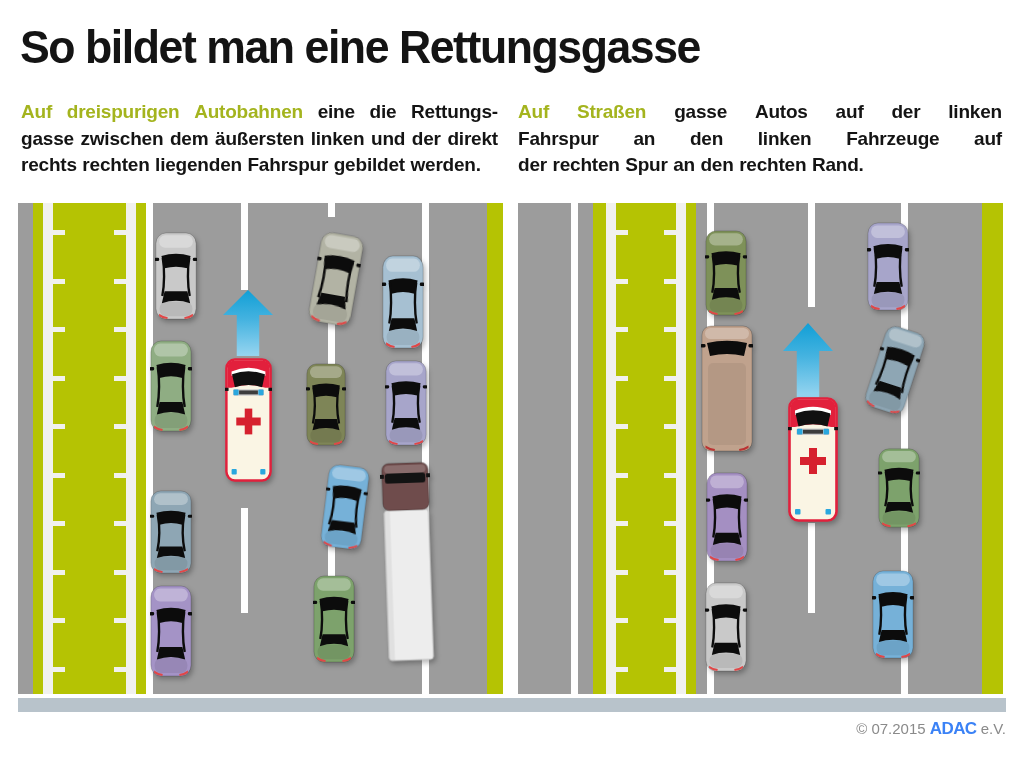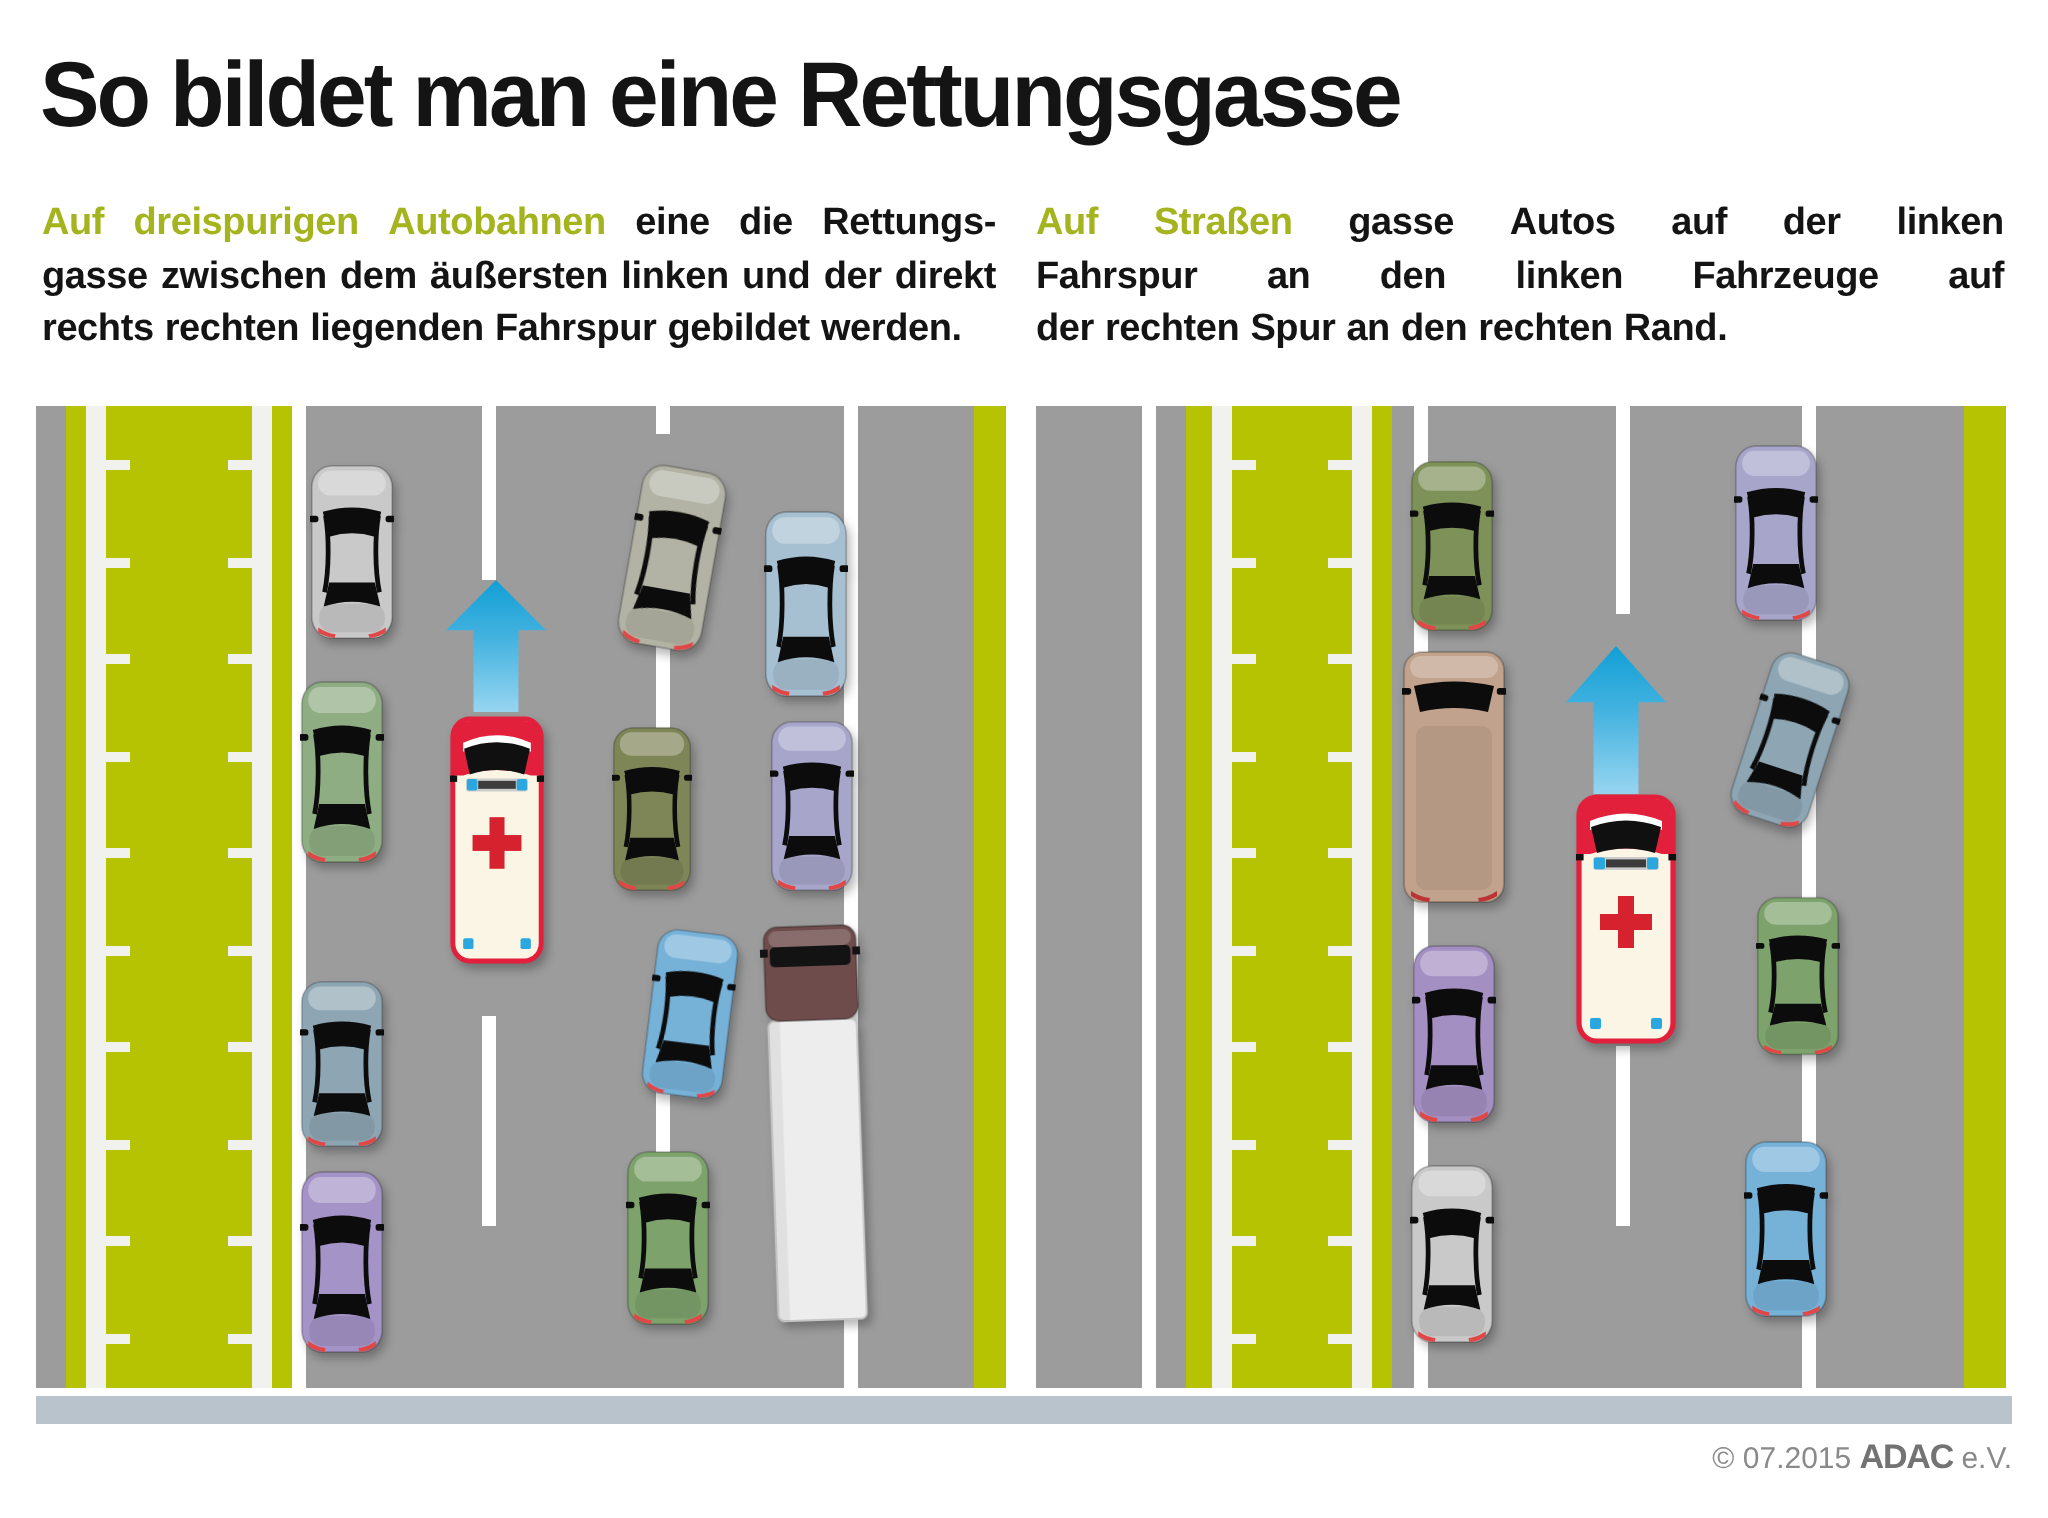--- a/index.html
+++ b/index.html
@@ -20,21 +20,21 @@
   .green-block{position:absolute;top:0;height:100%;background:var(--green);}
   .rail{position:absolute;top:0;height:100%;width:10px;background:var(--rail);}
   .post{position:absolute;background:var(--rail);}
   .solid-line{position:absolute;top:0;height:100%;width:7px;background:var(--line);}
   .dash-seg{position:absolute;width:6.5px;background:var(--line);}
   .arrow{position:absolute;clip-path:polygon(50% 0,100% 38%,72.5% 38%,72.5% 100%,27.5% 100%,27.5% 38%,0% 38%);}
   .vehicle{position:absolute;filter:drop-shadow(2px 3px 2.5px rgba(0,0,0,0.28));}
   .vehicle svg{display:block;width:100%;height:100%;}
   .bottom-bar{position:absolute;left:18px;top:698px;width:988px;height:14px;background:var(--bar);}
   .footer-text{position:absolute;right:18px;top:719px;font-size:15px;color:#8a8a8a;white-space:nowrap;}
-  .footer-text .brand{color:#737373;font-weight:bold;font-size:17px;letter-spacing:-0.6px;}
+  .footer-text .brand{color:#3b82f6;font-weight:bold;font-size:17px;letter-spacing:-0.6px;}
 </style>
 </head>
 <body>
 
 <div class="page">
   <h1 class="title">So bildet man eine Rettungsgasse</h1>
 
   <div class="par" id="par-left">
       <div class="par-line">
         <span class="word green">Auf</span>

